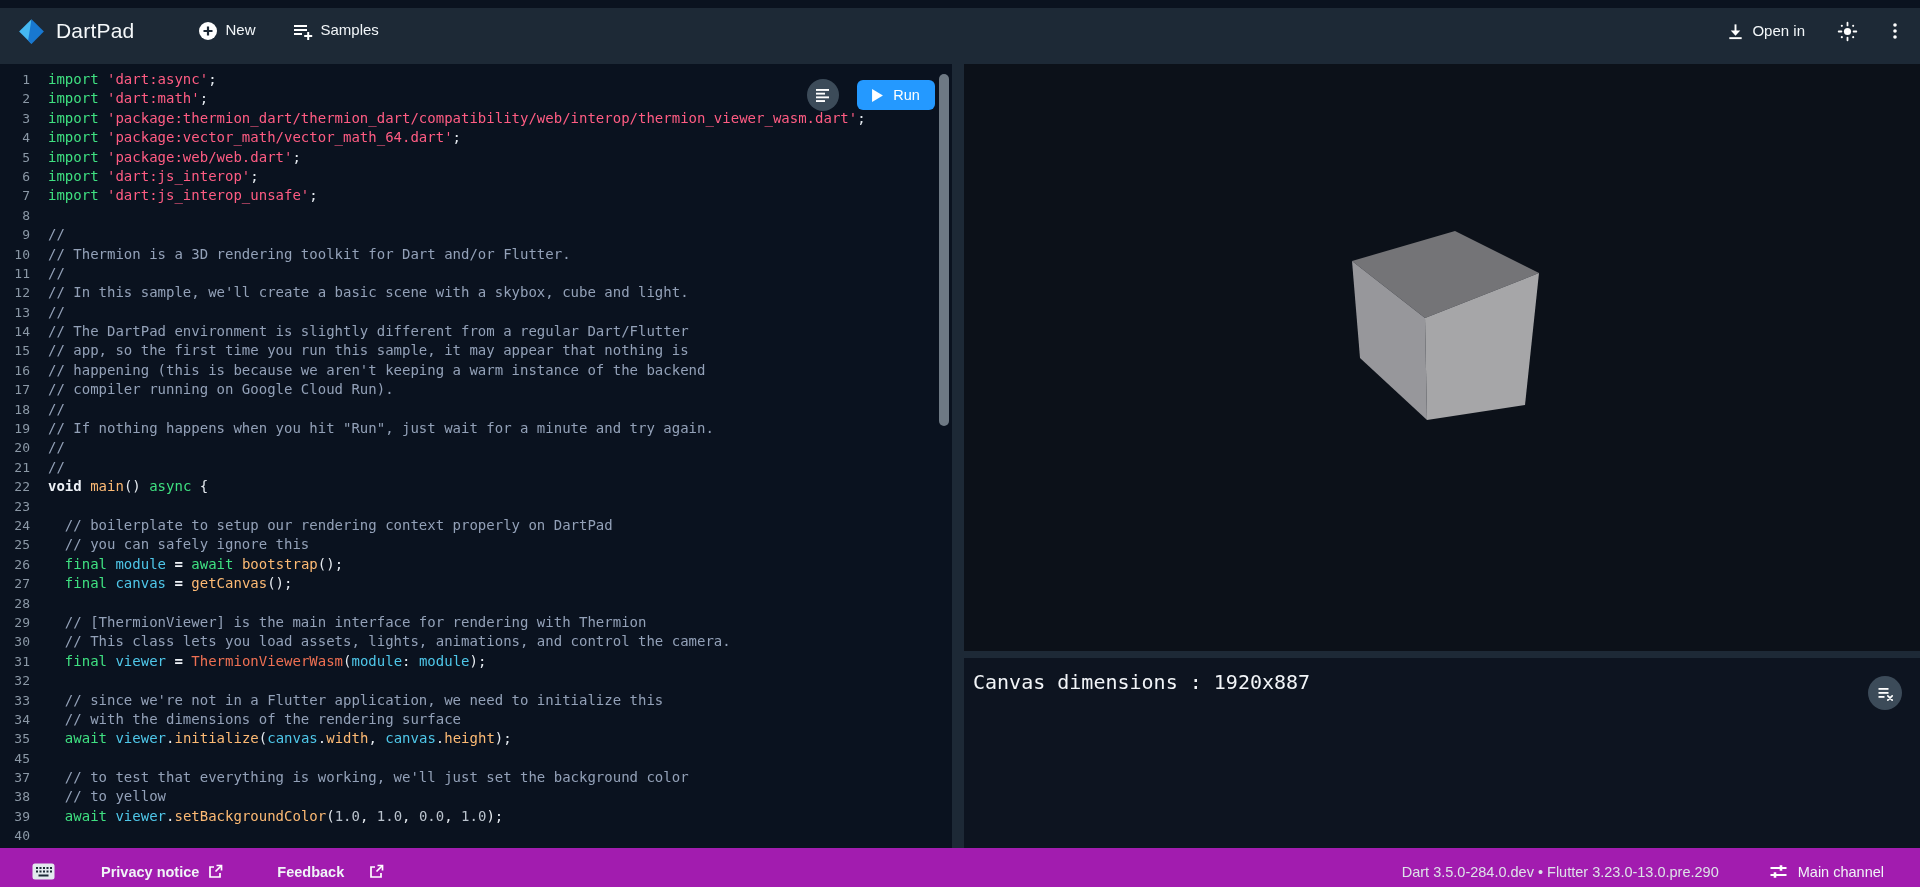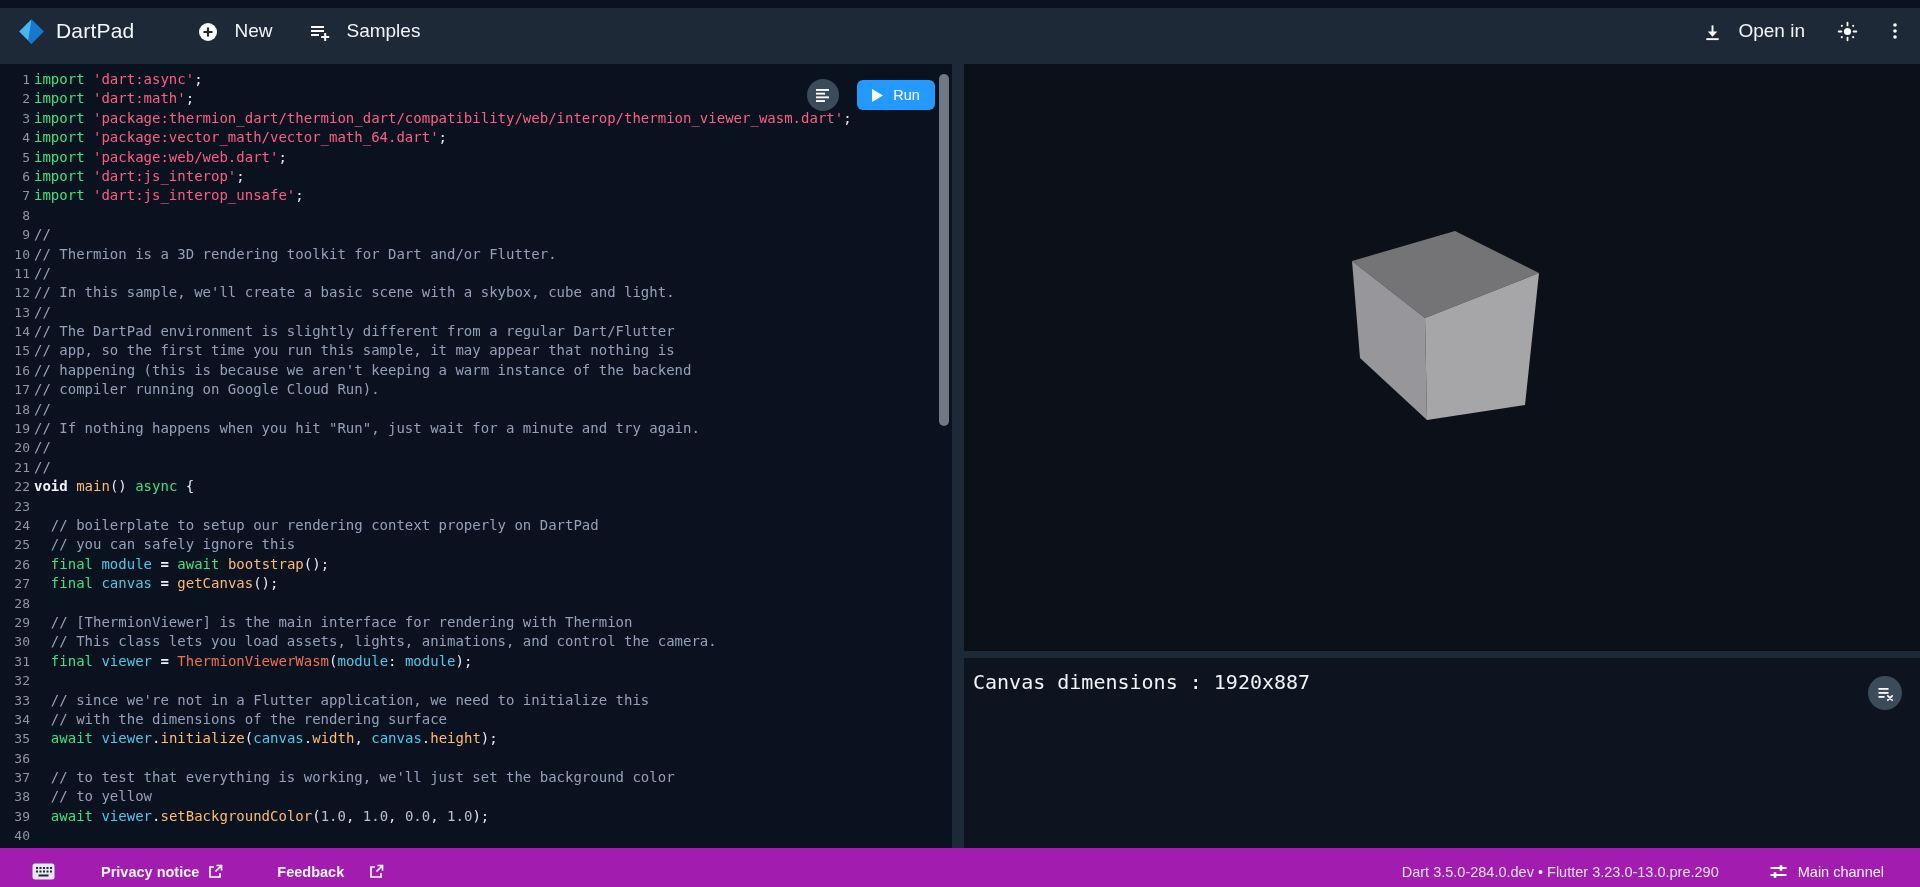--- a/index.html
+++ b/index.html
@@ -2,42 +2,42 @@
 <html><head>
 <meta charset="utf-8">
 <style>
   html,body{margin:0;padding:0;width:1920px;height:887px;overflow:hidden;background:#0a121f;}
   .app{position:relative;width:1920px;height:887px;font-family:"Liberation Sans",sans-serif;-webkit-font-smoothing:antialiased;}
 
   
   .hdr{height:46px;background:#1d2936;display:flex;align-items:center;color:#f2f6f9;margin-top:8px;}
   .hdr .logo{margin-left:18px;width:27px;height:27px;flex:none;}
   .hdr .title{margin-left:11px;font-size:21px;color:#f5f8fa;letter-spacing:.2px;}
-  .hbtn{display:flex;align-items:flex-end;gap:16px;background:transparent;border:none;color:#f2f6f9;
-        font-family:inherit;font-size:19px;cursor:pointer;padding:6px 4px;}
+  .hbtn{display:flex;align-items:flex-start;gap:7px;background:transparent;border:none;color:#f2f6f9;
+        font-family:inherit;font-size:15px;cursor:pointer;padding:6px 4px;}
   .hbtn svg{display:block;}
   .btn-new{margin-left:60px;}
   .btn-samples{margin-left:30px;}
   .hdr .spacer{flex:1;}
   .btn-openin{margin-right:22px;}
   .icon-btn{background:transparent;border:none;cursor:pointer;padding:6px;display:flex;align-items:center;}
   .btn-theme{margin-right:16px;}
   .btn-menu{margin-right:10px;}
 
   
   .main{position:absolute;top:46px;bottom:47px;left:0;right:0;background:#1d2936;display:flex;padding-top:10px;box-sizing:border-box;}
   .editor{width:952px;flex:none;background:#0a121f;position:relative;overflow:hidden;}
   .panel-gap{width:12px;flex:none;background:#1d2936;}
   .right{flex:1;display:flex;flex-direction:column;background:#0c1119;position:relative;}
 
   
   .code{position:absolute;inset:0;padding-top:6px;font-family:"DejaVu Sans Mono",monospace;font-size:14px;}
   .code-line{display:flex;height:19.4px;line-height:19.4px;white-space:pre;}
   .gutter{width:30px;flex:none;text-align:right;color:#8b98a6;font-size:13px;}
-  .ct{margin-left:4px;}
+  .ct{margin-left:18px;}
   .tk-k{color:#3fe081;}
   .tk-s{color:#ff5c83;}
   .tk-c{color:#93a1b8;}
   .tk-p{color:#e6ebf1;}
   .tk-f{color:#fdba74;}
   .tk-v{color:#4fc7e9;}
   .tk-t{color:#ef7053;}
   .tk-n{color:#bac3cd;}
   .tk-b{color:#eef2f7;font-weight:bold;}
 
@@ -170,21 +170,21 @@
           <div class="code-line"><span class="gutter">26</span><span class="ct"><span class="tk-k">  final</span><span class="tk-v"> module</span><span class="tk-b"> = </span><span class="tk-k">await</span><span class="tk-f"> bootstrap</span><span class="tk-p">();</span></span></div>
           <div class="code-line"><span class="gutter">27</span><span class="ct"><span class="tk-k">  final</span><span class="tk-v"> canvas</span><span class="tk-b"> = </span><span class="tk-f">getCanvas</span><span class="tk-p">();</span></span></div>
           <div class="code-line"><span class="gutter">28</span><span class="ct"></span></div>
           <div class="code-line"><span class="gutter">29</span><span class="ct"><span class="tk-c">  // [ThermionViewer] is the main interface for rendering with Thermion</span></span></div>
           <div class="code-line"><span class="gutter">30</span><span class="ct"><span class="tk-c">  // This class lets you load assets, lights, animations, and control the camera.</span></span></div>
           <div class="code-line"><span class="gutter">31</span><span class="ct"><span class="tk-k">  final</span><span class="tk-v"> viewer</span><span class="tk-b"> = </span><span class="tk-t">ThermionViewerWasm</span><span class="tk-p">(</span><span class="tk-v">module</span><span class="tk-p">: </span><span class="tk-v">module</span><span class="tk-p">);</span></span></div>
           <div class="code-line"><span class="gutter">32</span><span class="ct"></span></div>
           <div class="code-line"><span class="gutter">33</span><span class="ct"><span class="tk-c">  // since we're not in a Flutter application, we need to initialize this</span></span></div>
           <div class="code-line"><span class="gutter">34</span><span class="ct"><span class="tk-c">  // with the dimensions of the rendering surface</span></span></div>
           <div class="code-line"><span class="gutter">35</span><span class="ct"><span class="tk-k">  await</span><span class="tk-v"> viewer</span><span class="tk-p">.</span><span class="tk-f">initialize</span><span class="tk-p">(</span><span class="tk-v">canvas</span><span class="tk-p">.</span><span class="tk-f">width</span><span class="tk-p">, </span><span class="tk-v">canvas</span><span class="tk-p">.</span><span class="tk-f">height</span><span class="tk-p">);</span></span></div>
-          <div class="code-line"><span class="gutter">36</span><span class="ct"></span></div>
+          <div class="code-line"><span class="gutter">45</span><span class="ct"></span></div>
           <div class="code-line"><span class="gutter">37</span><span class="ct"><span class="tk-c">  // to test that everything is working, we'll just set the background color</span></span></div>
           <div class="code-line"><span class="gutter">38</span><span class="ct"><span class="tk-c">  // to yellow</span></span></div>
           <div class="code-line"><span class="gutter">39</span><span class="ct"><span class="tk-k">  await</span><span class="tk-v"> viewer</span><span class="tk-p">.</span><span class="tk-f">setBackgroundColor</span><span class="tk-p">(</span><span class="tk-n">1.0</span><span class="tk-p">, </span><span class="tk-n">1.0</span><span class="tk-p">, </span><span class="tk-n">0.0</span><span class="tk-p">, </span><span class="tk-n">1.0</span><span class="tk-p">);</span></span></div>
           <div class="code-line"><span class="gutter">40</span><span class="ct"></span></div>
         </div>
 
       <button class="fmt">
         <svg width="16" height="16" viewBox="0 0 16 16">
           <rect x="1" y="2" width="13" height="1.9" fill="#fff"></rect>
           <rect x="1" y="5.7" width="9" height="1.9" fill="#fff"></rect>

